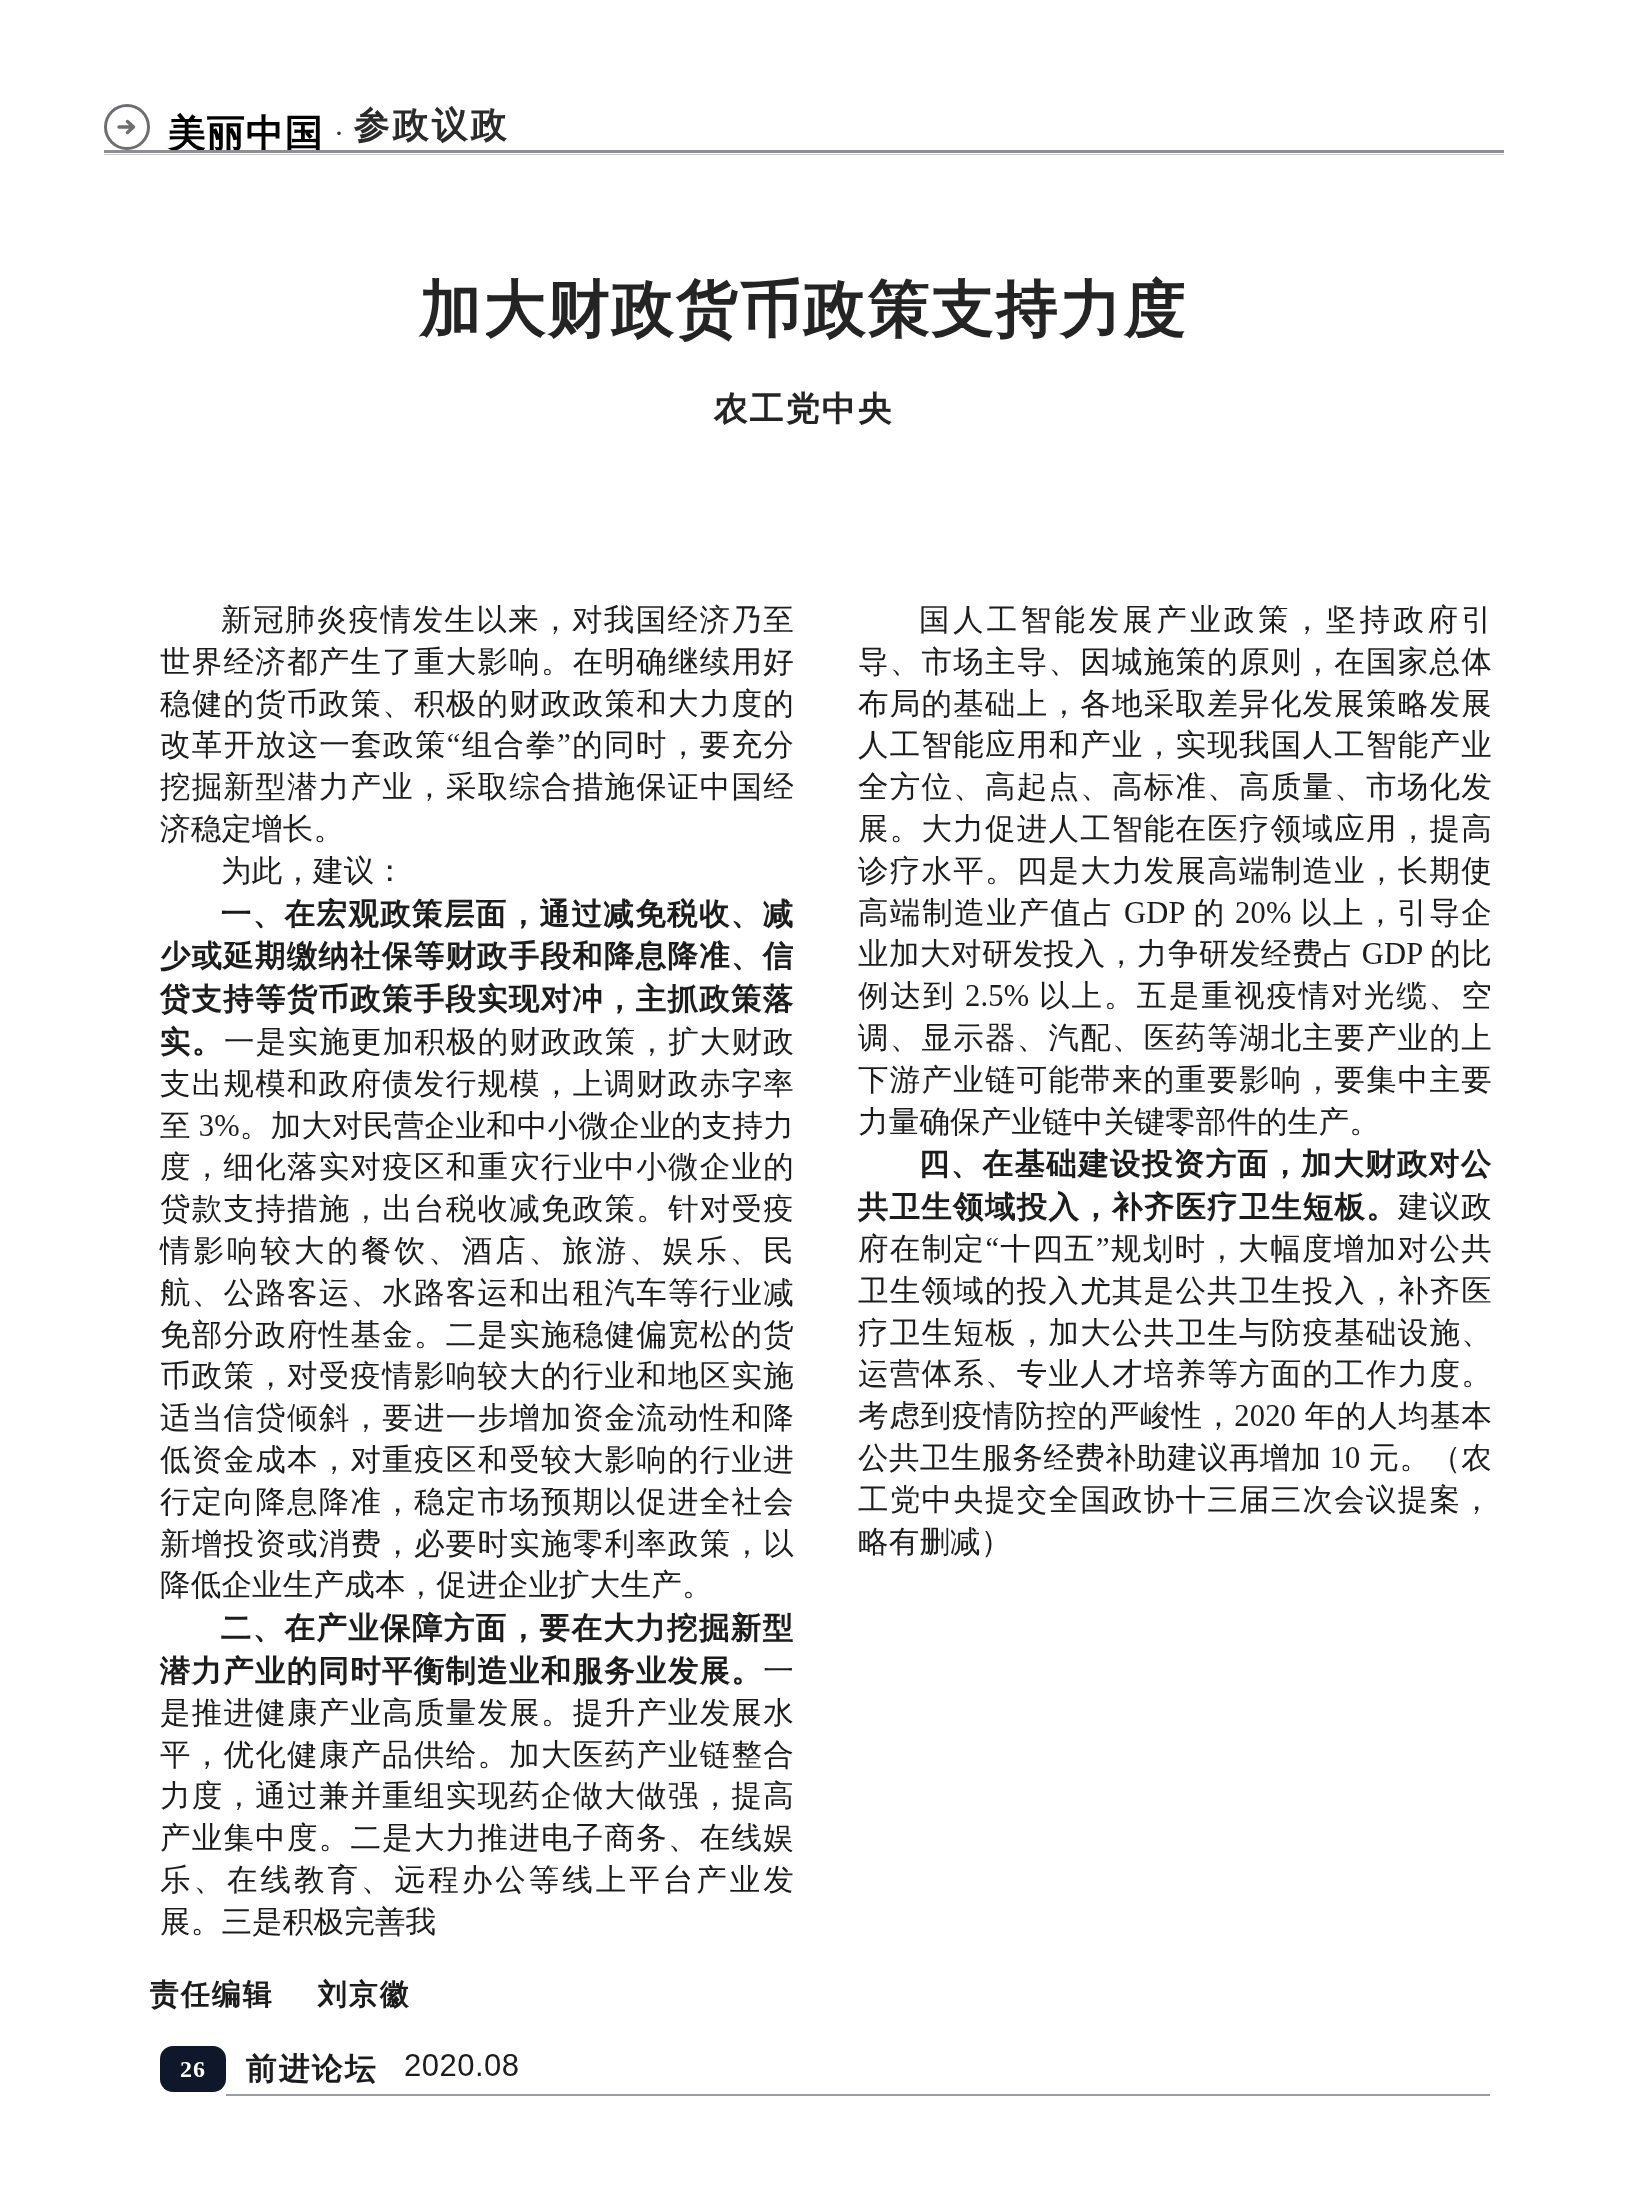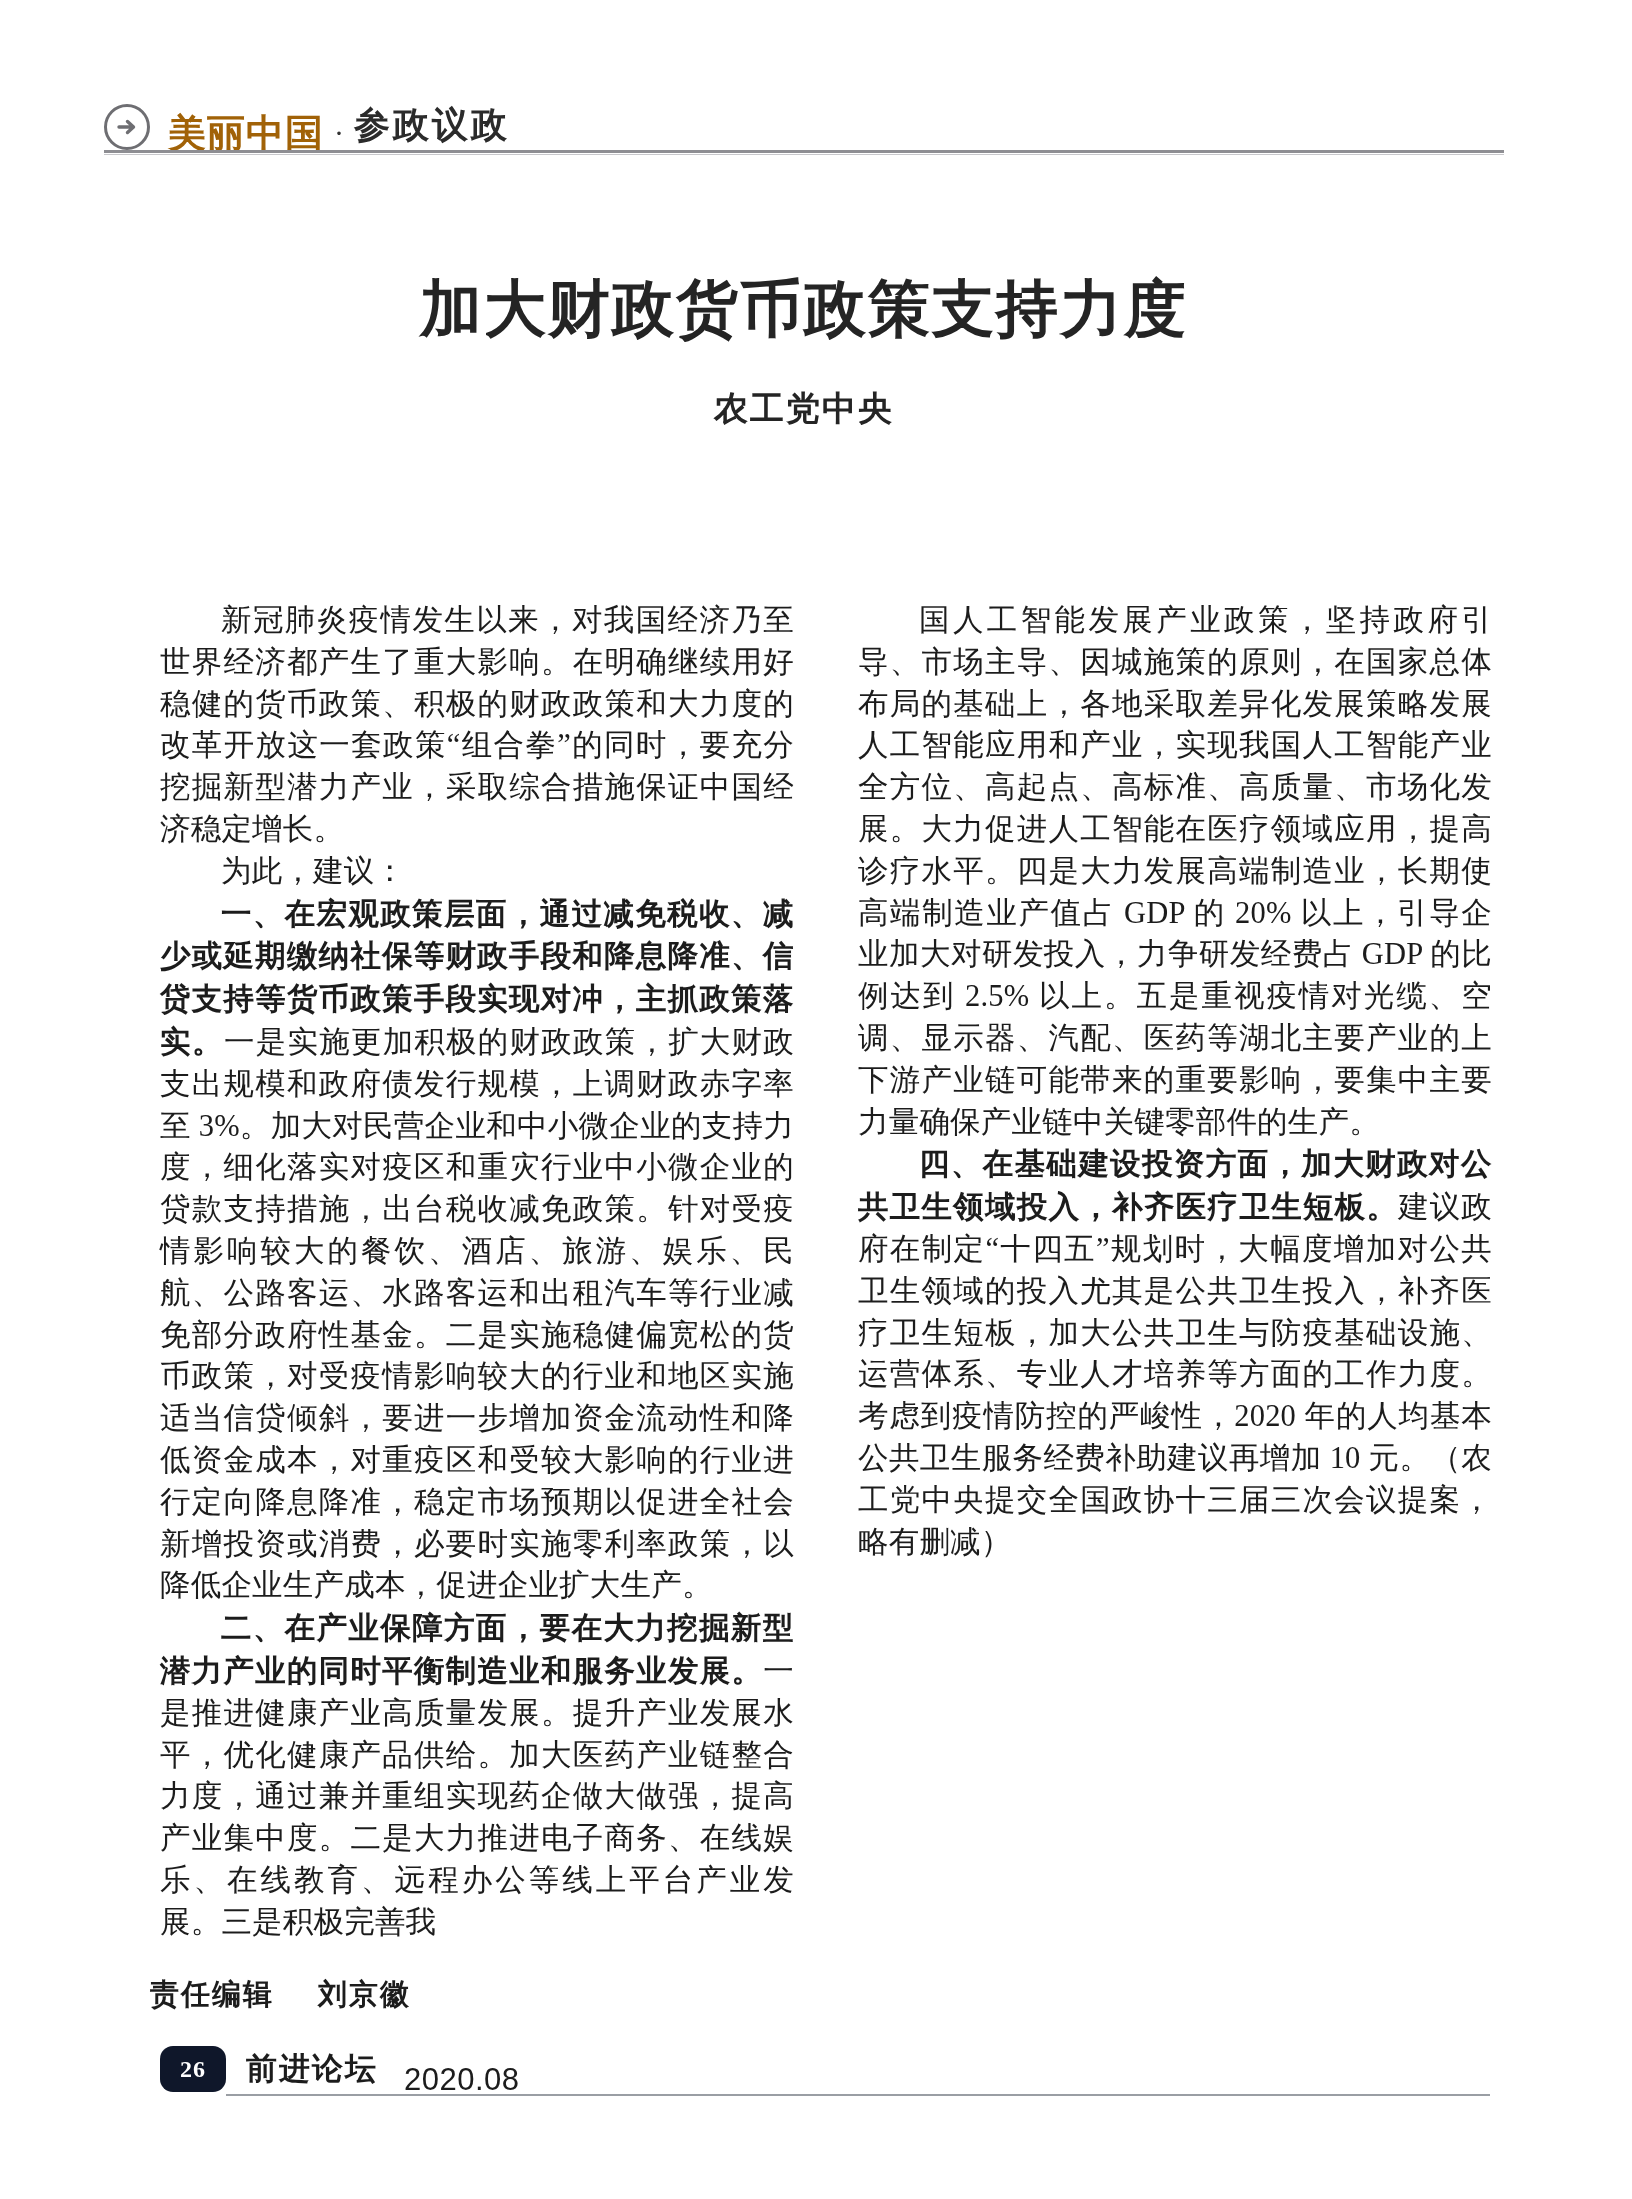--- a/index.html
+++ b/index.html
@@ -26,21 +26,21 @@
     width:46px; height:46px; border-radius:50%;
     border:3px solid #6e6e72;
     display:flex; align-items:center; justify-content:center;
     margin-right:18px; flex:0 0 auto;
     background:#ffffff;
   }
   .rh-icon svg { display:block; }
   .rh-title {
     font-family:"Liberation Sans", sans-serif;
     font-size:38px; font-weight:700; letter-spacing:1px;
-    color:#a16207; line-height:1; white-space:nowrap;
+    color:#000000; line-height:1; white-space:nowrap;
     transform:translateY(2px);
   }
   .rh-sep { font-size:30px; padding:0 10px; color:#333; }
   .rh-sub {
     font-family:"Liberation Serif", serif;
     font-size:36px; font-weight:700; letter-spacing:3px; color:#2b2b2b;
   }
   .rheader-rule {
     position:absolute; left:104px; top:150px; width:1400px; height:3px;
     background:#8e8e93;
@@ -117,21 +117,21 @@
     display:flex; align-items:center; justify-content:center;
     font-family:"Liberation Serif", serif;
     font-weight:700; font-size:24px; letter-spacing:1px;border-radius:13px;
   }
   .fmag {
     position:absolute; left:86px; top:2px;
     font-family:"Liberation Serif", serif;
     font-weight:700; font-size:31px; letter-spacing:2px; color:#1c1c1c;
   }
   .fdate {
-    position:absolute; left:244px; top:16px;
+    position:absolute; left:244px; top:2px;
     font-family:"Liberation Sans", sans-serif;
     font-weight:400; font-size:31px; letter-spacing:0.5px; color:#1c1c1c;
   }
   .frule {
     position:absolute; left:66px; top:48px; width:1264px; height:2px;
     background:#9a9ea4;
   }
 </style>
 </head>
 <body>

